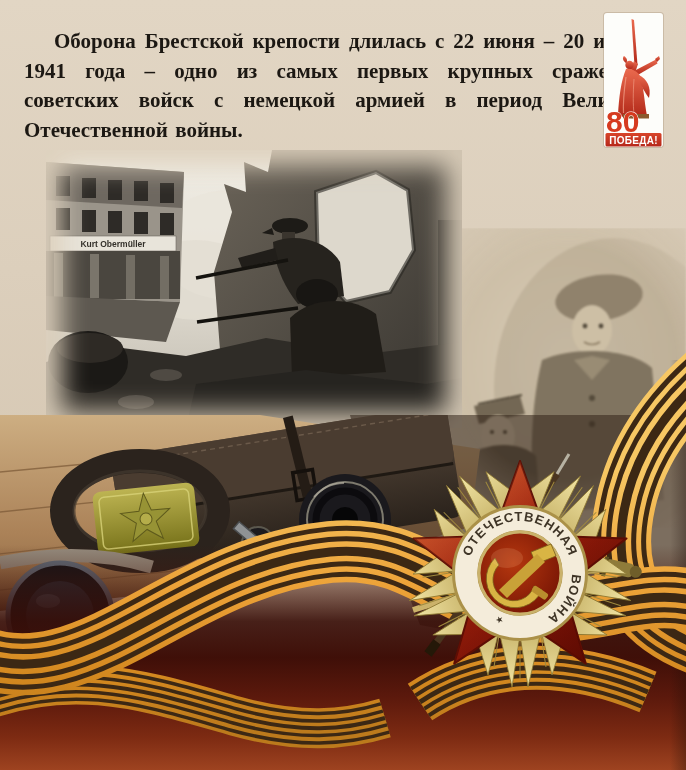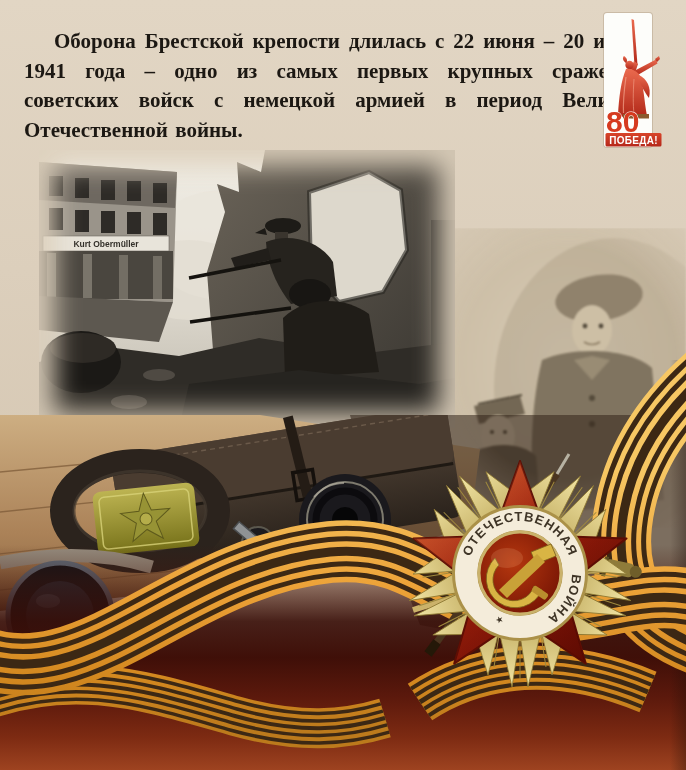--- a/index.html
+++ b/index.html
@@ -9,25 +9,25 @@
     font-family:"Liberation Serif","DejaVu Serif",serif;
   }
   .abs{position:absolute;}
   
   .intro{
     left:24px;top:27px;width:620px;margin:0;
     font-size:21px;line-height:29.5px;font-weight:bold;color:#1c1813;
     text-align:justify;text-align-last:left;text-indent:30px;word-spacing:2px;
   }
   
-  .logo{left:604px;top:13px;width:48px;height:134px;background:#fdfdfa;border-radius:3px;
+  .logo{left:604px;top:13px;width:59px;height:134px;background:#fdfdfa;border-radius:3px;
         box-shadow:0 0 0 1px rgba(175,155,130,.45);}
   .logo svg{display:block;}
   
-  .photo-bw{left:39px;top:150px;width:416px;height:278px;}
+  .photo-bw{left:46px;top:150px;width:416px;height:278px;}
   .photo-bw .vignette{position:absolute;inset:0;box-shadow:inset 0 0 26px 16px rgba(220,208,188,.95);}
   
   .photo-sepia{left:424px;top:228px;width:262px;height:300px;filter:blur(1.2px);opacity:.96;
     -webkit-mask-image:radial-gradient(ellipse 75% 70% at 55% 45%,#000 55%,transparent 98%);
     mask-image:radial-gradient(ellipse 75% 70% at 55% 45%,#000 55%,transparent 98%);}
   
   .collage{left:0;top:415px;width:686px;height:355px;}
   
   .bottom-grad{left:0;top:545px;width:686px;height:225px;
     background:linear-gradient(180deg,rgba(70,22,12,0) 0%,rgba(70,22,12,.45) 16%,

